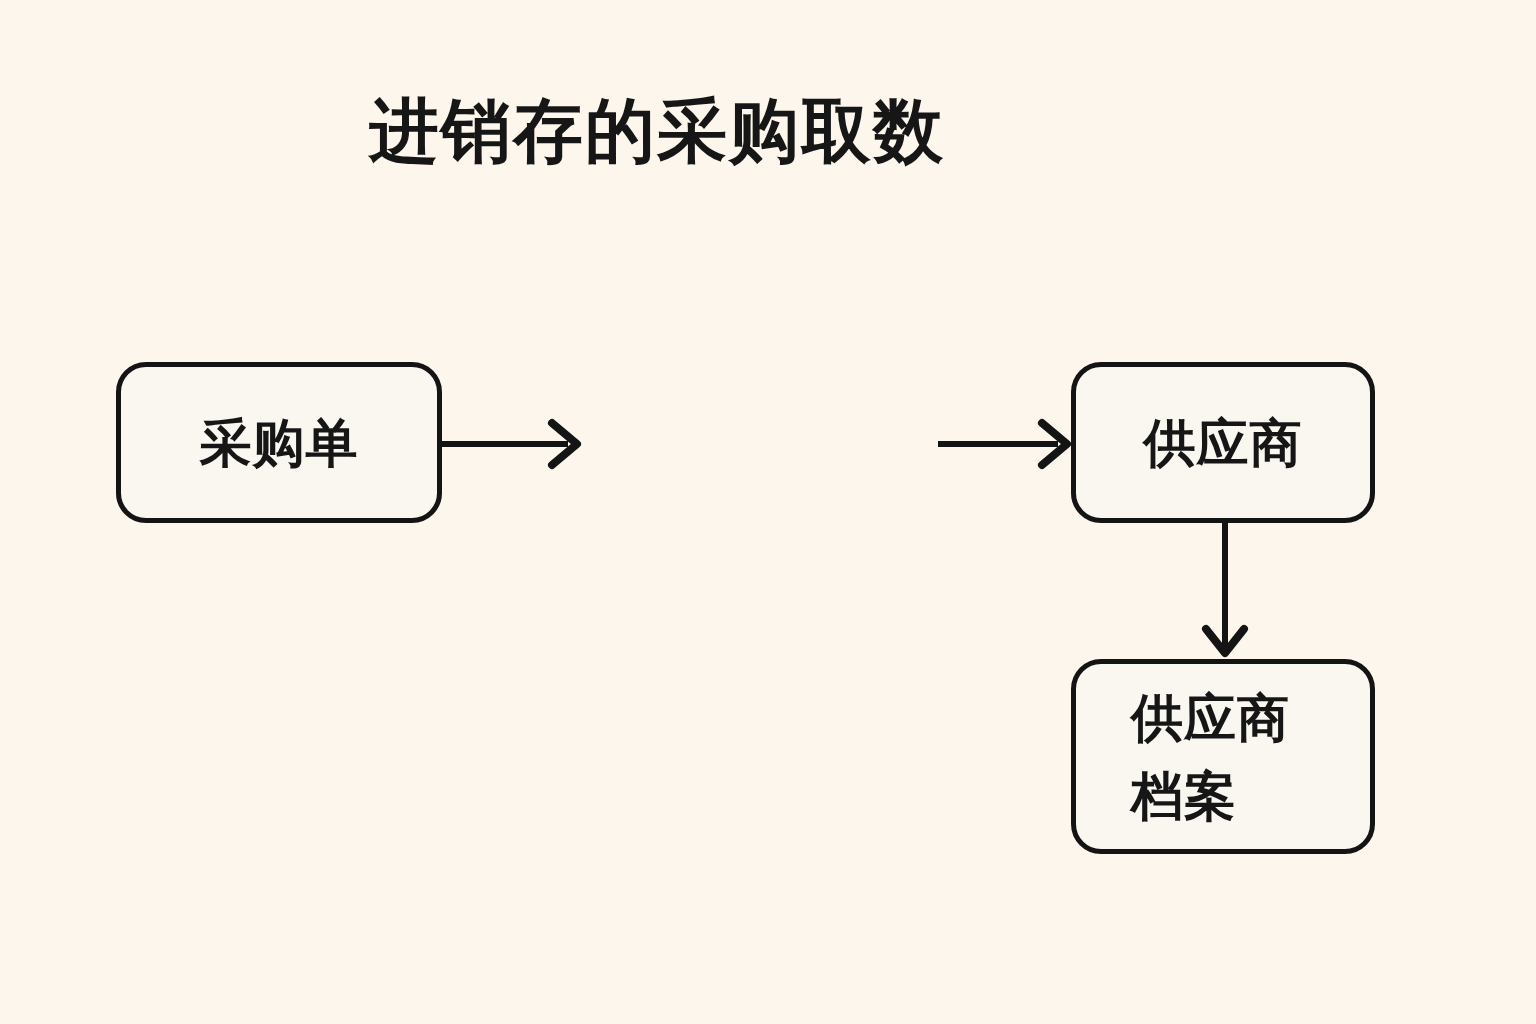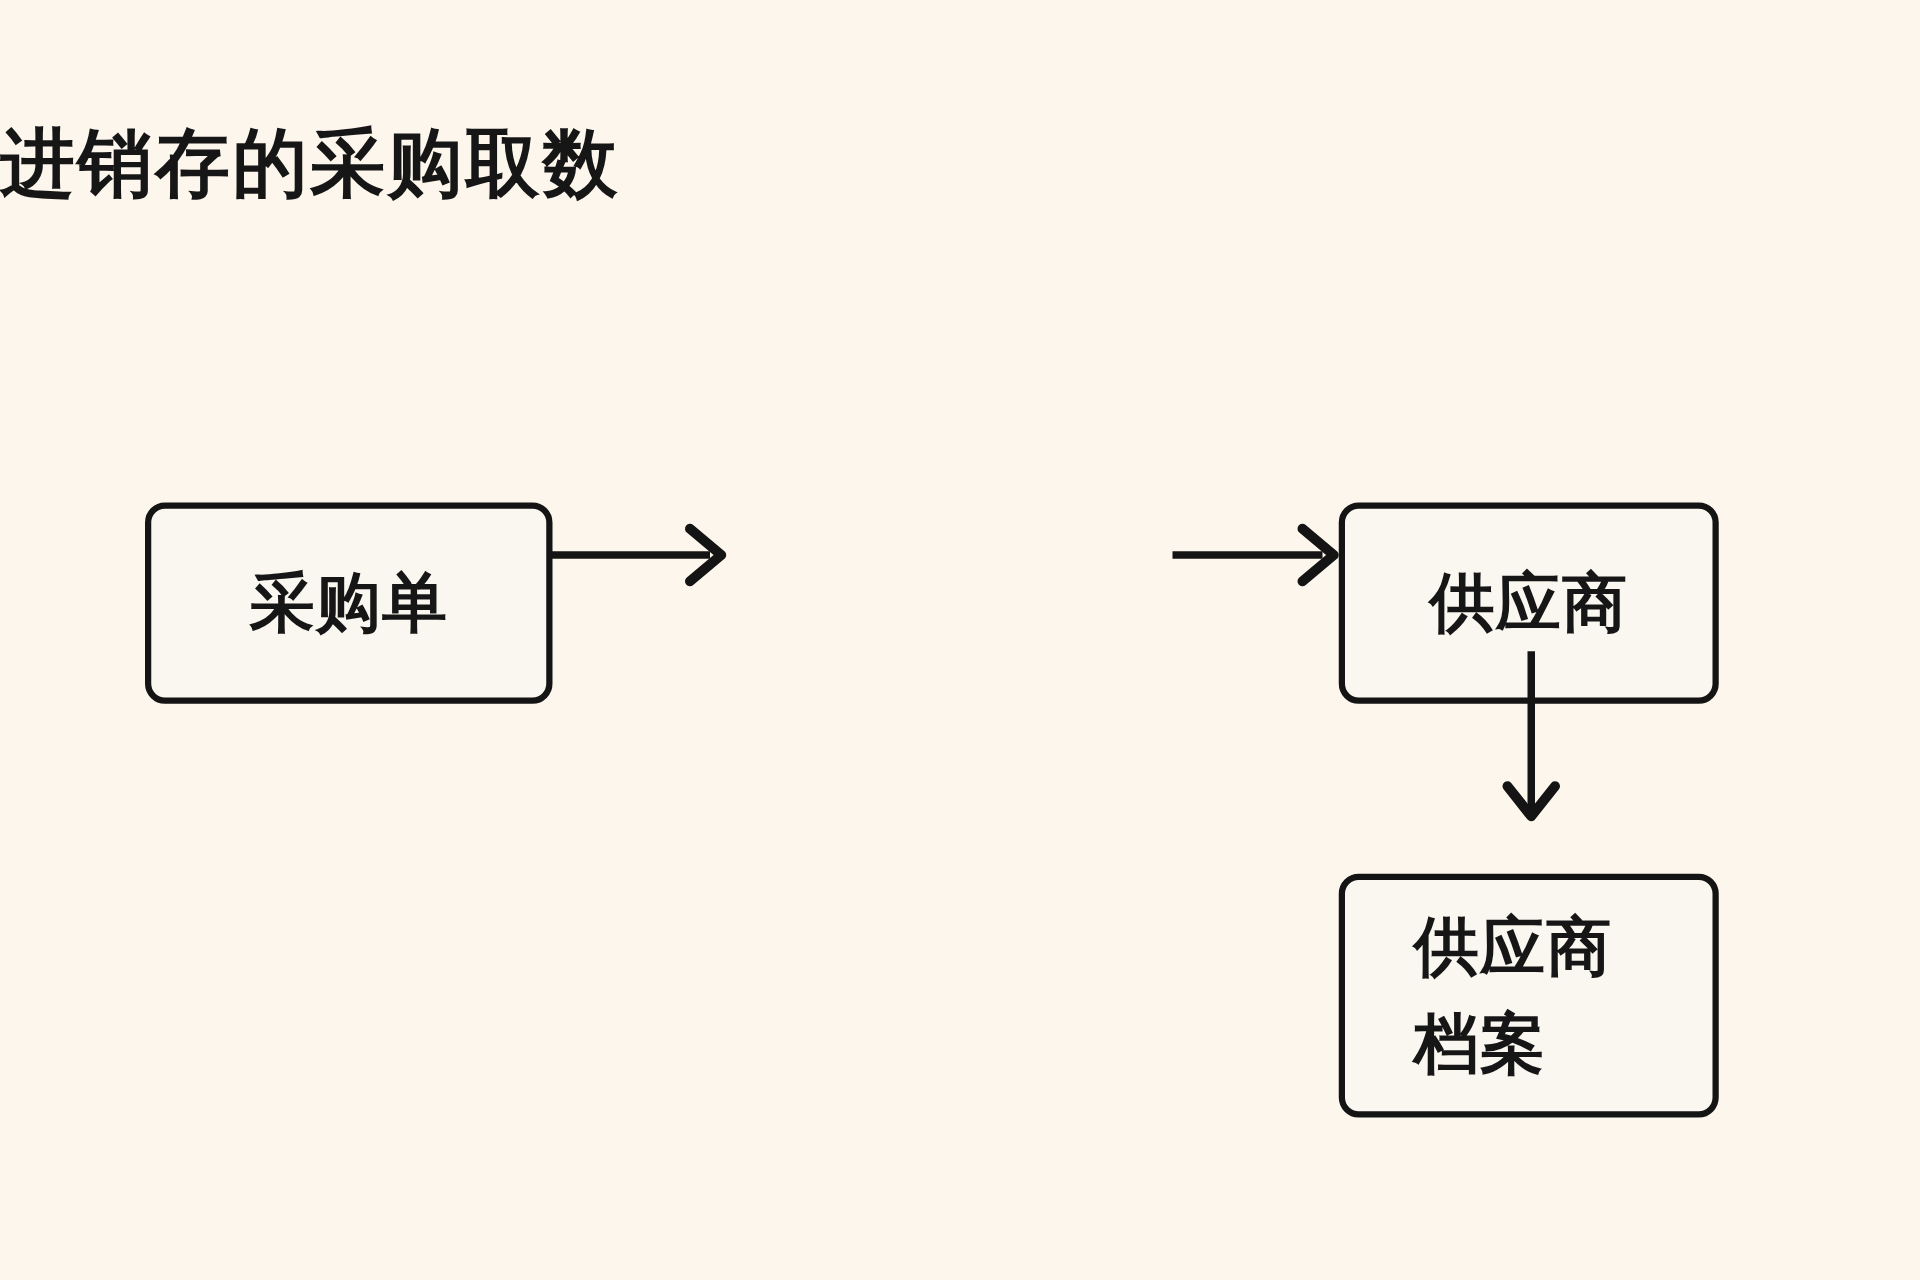--- a/index.html
+++ b/index.html
@@ -19,44 +19,44 @@
     height: 1024px;
     background: #fdf6ec;
   }
 
   
   .diagram-title {
     position: absolute;
     left: 0;
     top: 76px;
     width: 1314px;
-    font-size: 60px;
+    text-align: center;
+    font-size: 70px;
     line-height: 110px;
     font-weight: 700;
     letter-spacing: 2px;
     color: #161616;
     white-space: nowrap;
     -webkit-font-smoothing: antialiased;
   }
 
   
   .node {
     position: absolute;
     box-sizing: border-box;
     background: #faf7f0;
     border: 5px solid #141414;
-    border-radius: 16px;
+    border-radius: 30px;
     display: flex;
     align-items: center;
     color: #161616;
     font-weight: 700;
     font-size: 52px;
     line-height: 66px;
     letter-spacing: 1px;
-    margin-top: 40px;
   }
   .node .node-label {
     display: block;
     white-space: pre-line;
   }
 
   .node-center { justify-content: center; }
   .node-center .node-label { text-align: center; }
 
   .node-leftpad { justify-content: flex-start; padding-left: 55px; }

